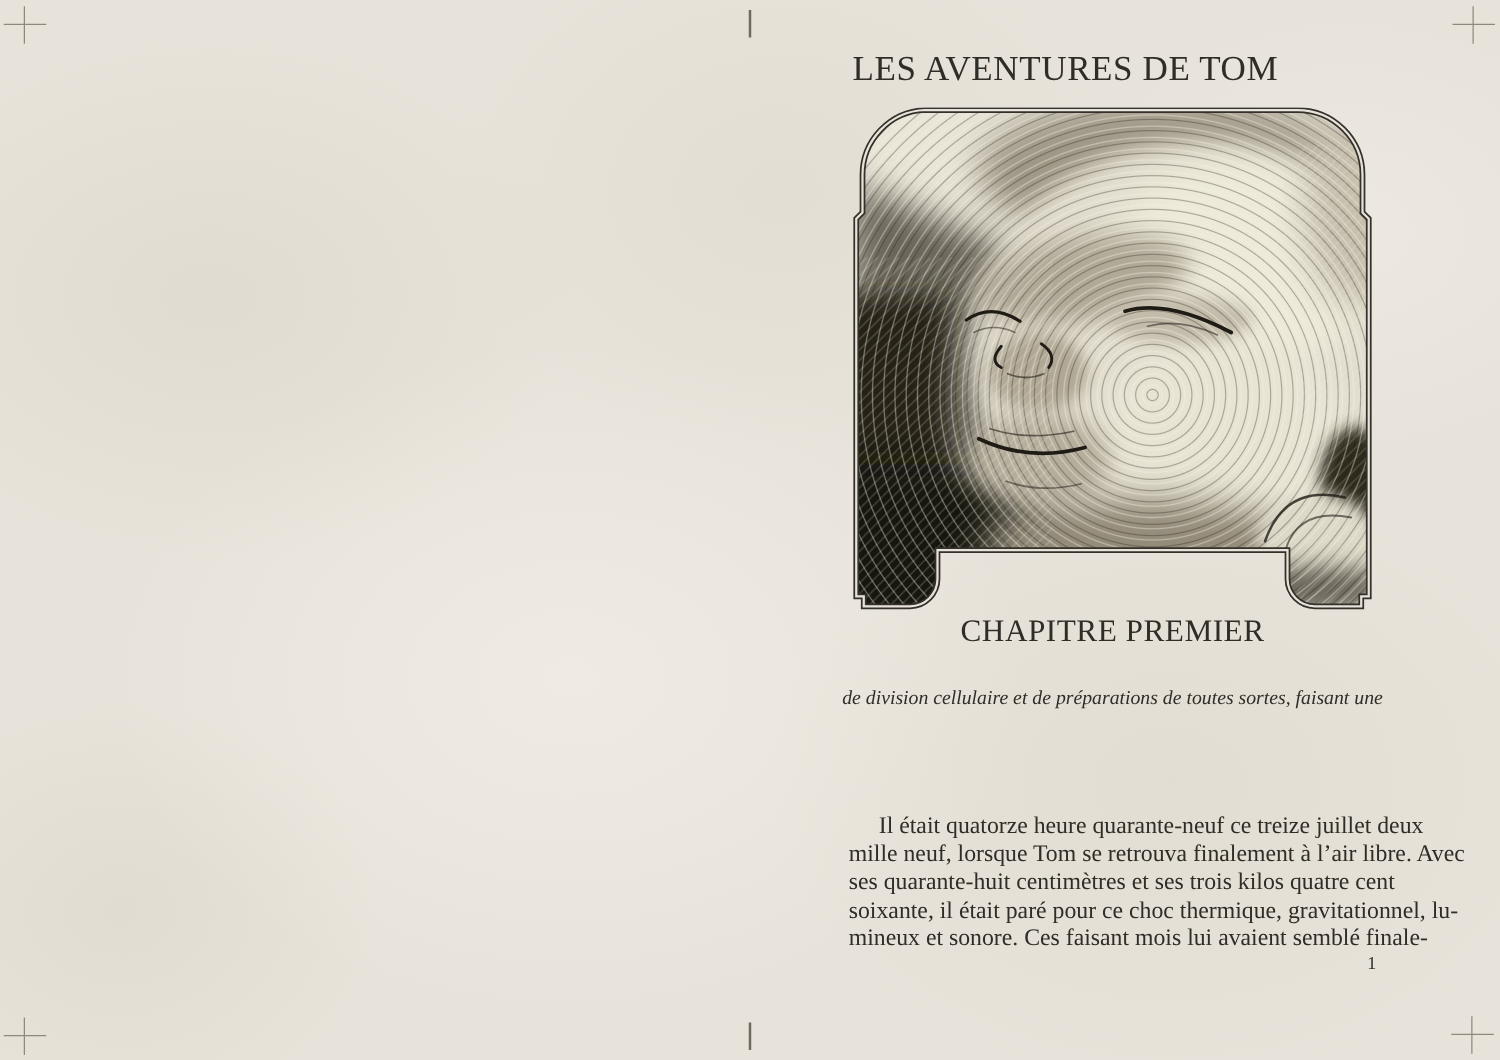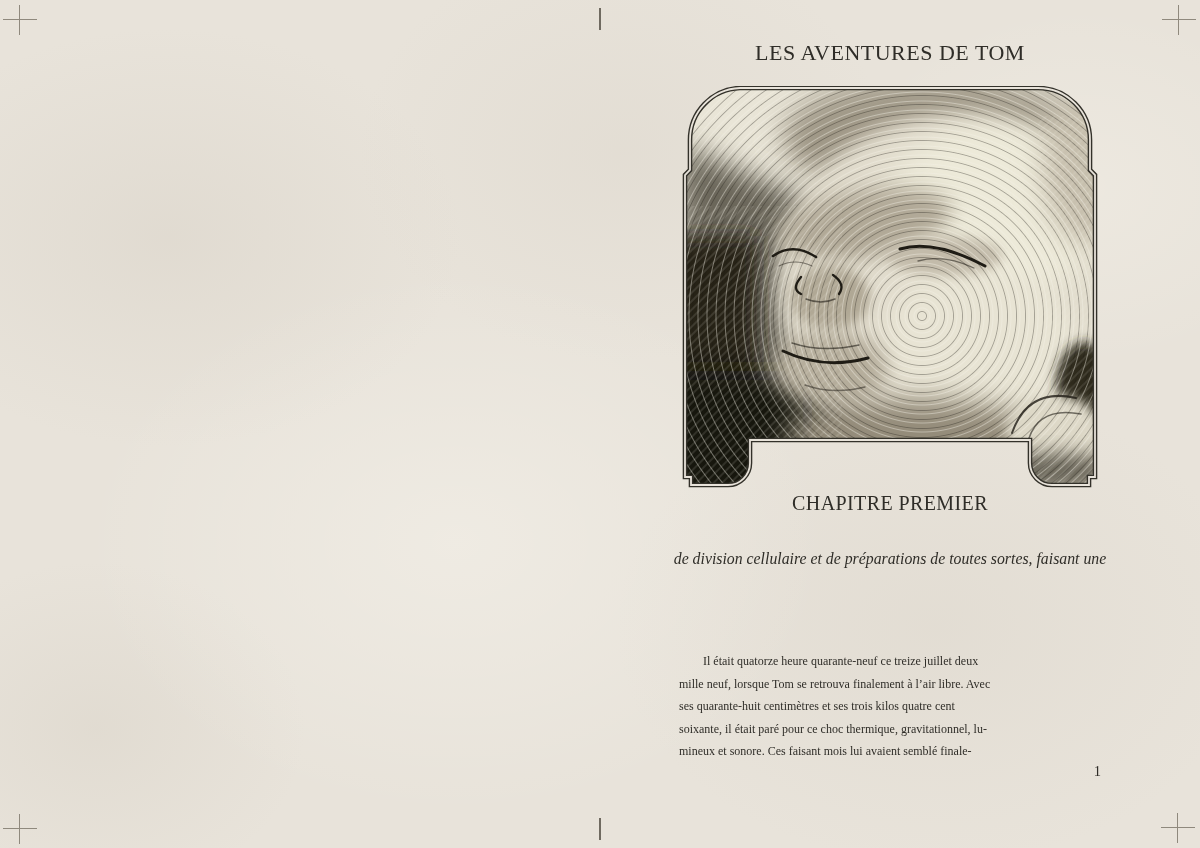--- a/index.html
+++ b/index.html
@@ -15,29 +15,29 @@
       radial-gradient(300px 240px at 8% 86%, rgba(197,189,175,.20), transparent 70%);
     font-family:"Liberation Serif","DejaVu Serif",serif;
     color:#2f2d28;
   }
   
   .cross{position:absolute;width:34px;height:34px;}
   .cross::before{content:"";position:absolute;left:0;right:0;top:16px;height:1px;background:#8f897d;}
   .cross::after{content:"";position:absolute;top:2px;bottom:2px;left:16px;width:1px;background:#8f897d;}
   .tick{position:absolute;left:599px;width:2px;height:22px;background:#6f6a60;}
   
-  .title{position:absolute;left:682px;top:40px;width:416px;text-align:center;
-         font-size:22px;letter-spacing:.5px;white-space:nowrap;}
+  .title{position:absolute;left:682px;top:40px;width:416px;
+         font-size:28px;letter-spacing:.5px;white-space:nowrap;}
   .plate{position:absolute;left:682px;top:86px;width:416px;height:405px;margin:0;}
   .chapter{position:absolute;left:682px;top:492px;width:416px;text-align:center;
-           font-size:20px;letter-spacing:.4px;white-space:nowrap;}
+           font-size:25px;letter-spacing:.4px;white-space:nowrap;}
   .intro{position:absolute;left:659px;top:547px;width:462px;text-align:center;
          font-style:italic;font-size:15.8px;line-height:24px;}
   .bodytext{position:absolute;left:679px;top:650px;width:422px;
-            font-size:12px;line-height:22.6px;}
+            font-size:19px;line-height:22.6px;}
   .jline{white-space:nowrap;overflow:visible;}
   .jline.indent{padding-left:24px;}
   .pagenum{position:absolute;left:679px;top:763px;width:422px;text-align:right;font-size:14.5px;}
 </style>
 </head>
 <body>
 
 <div class="sheet">
 
   <div class="cross" style="left:3px;top:3px"></div>

